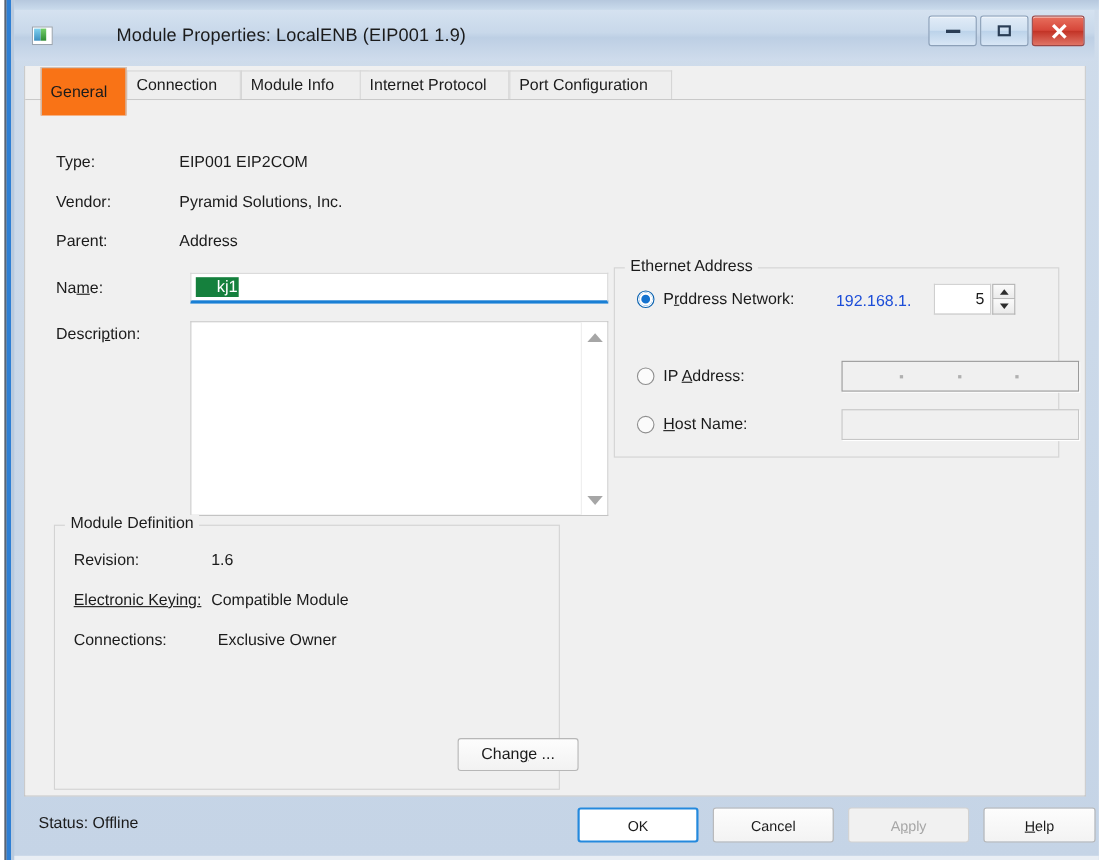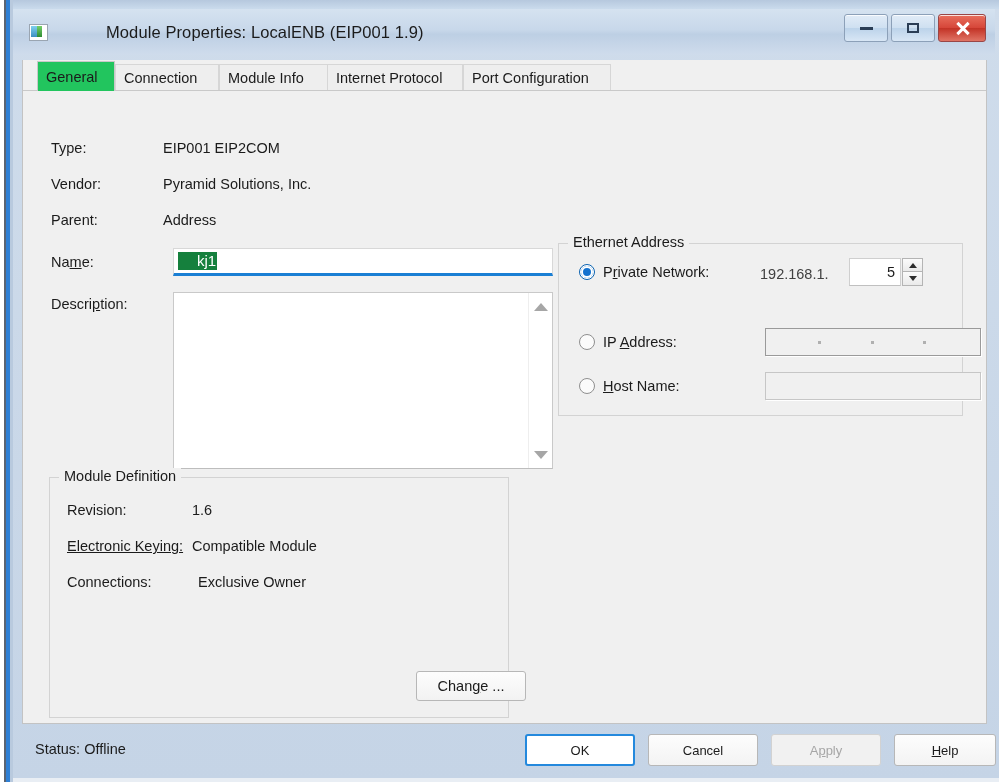--- a/index.html
+++ b/index.html
@@ -127,22 +127,22 @@
     color: #1b1b1b;
     display: flex; align-items: center;
     padding: 0 8px;
     white-space: nowrap;
     background: #eeeeee;
     border-left: 1px solid #d6d6d6;
     border-right: 1px solid #d6d6d6;
     border-top: 1px solid #d6d6d6;
   }
   .tab.active {
-    top: 1px; height: 30px;
-    background: #22c55e;
+    top: 1px; height: 44px;
+    background: #f97316;
     border: 1px solid #c9c9c9;
     border-bottom: none;
     z-index: 4;
   }
   #tab-underline {
     position: absolute;
     left: 0; right: 0; top: 30px; height: 1px;
     background: #c9c9c9;
   }
 
@@ -260,21 +260,21 @@
     margin-left: 8px;
     font-size: 14.5px;
     color: #1b1b1b;
     white-space: nowrap;
   }
 
   
   #privnet-prefix {
     position: absolute;
     left: 201px; top: 22px;
-    font-size: 14.5px; color: #404040;
+    font-size: 14.5px; color: #1d4ed8;
   }
   #octet-box {
     position: absolute;
     left: 290px; top: 14px; width: 52px; height: 28px;
     box-sizing: border-box;
     background: #ffffff;
     border: 1px solid #cfcfcf;
     border-bottom-color: #c0c0c0;
     display: flex; align-items: center; justify-content: flex-end;
     padding-right: 5px;
@@ -448,21 +448,21 @@
               <span class="tri down"></span>
             </div>
         </div>
       </div>
 
       <div class="groupbox" id="ethernet-group">
         <span class="gb-title">Ethernet Address</span>
 
         <div class="radio-row" style="left:20px; top:20px;">
           <span class="radio checked"></span>
-          <span class="radio-label"><span>P</span><span class="ul">r</span><span>ivate Network:</span></span>
+          <span class="radio-label"><span>P</span><span class="ul">r</span><span>ddress Network:</span></span>
         </div>
         <span id="privnet-prefix">192.168.1.</span>
         <div id="octet-box">
             <span>5</span>
           </div>
         <div id="spinner">
           <div class="spin-half up">
               <span class="spin-tri up"></span>
             </div>
           <div class="spin-half down">

